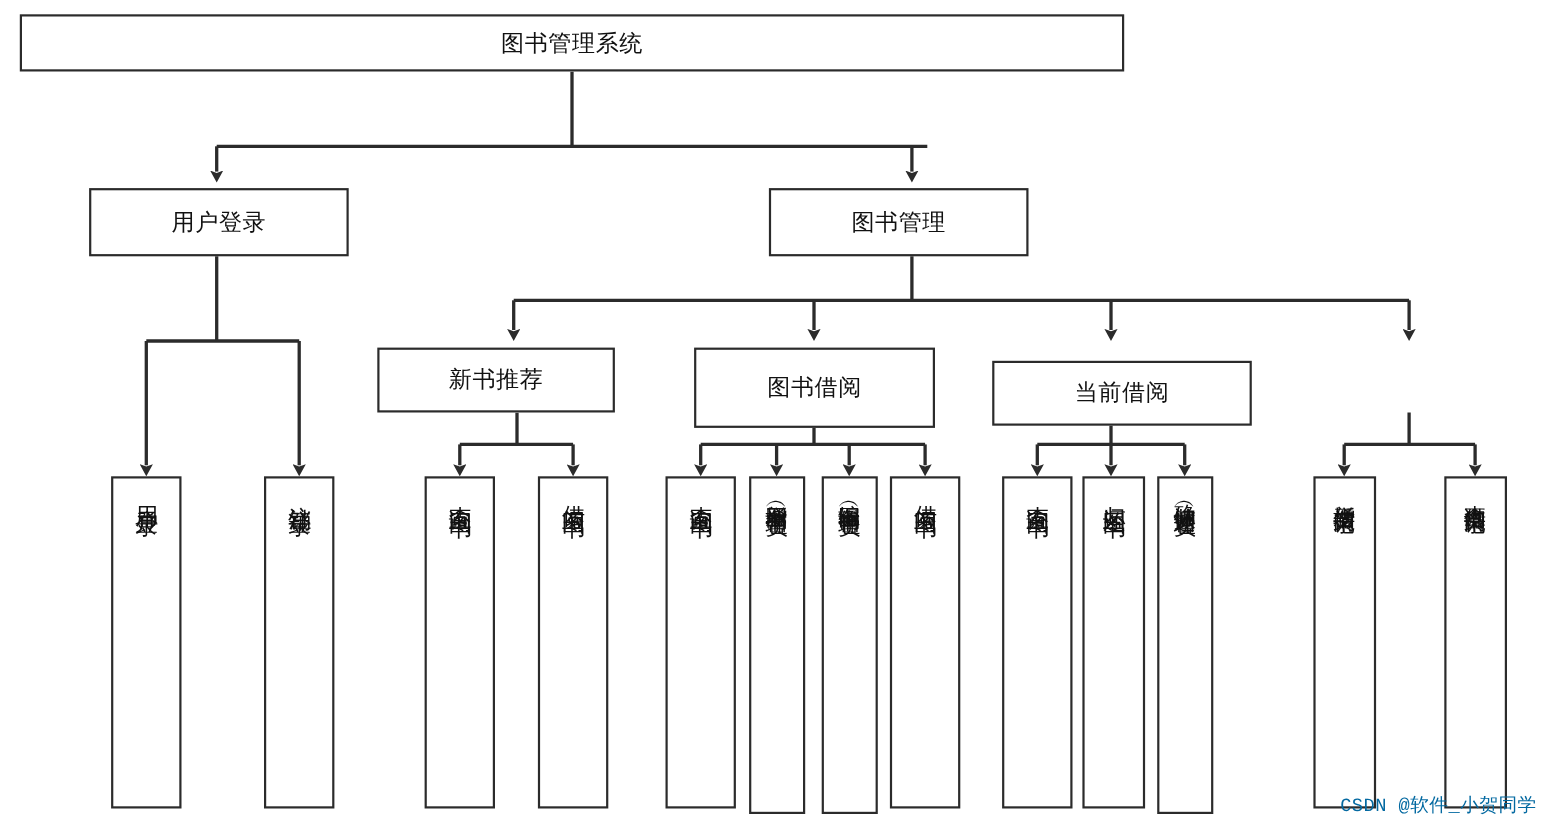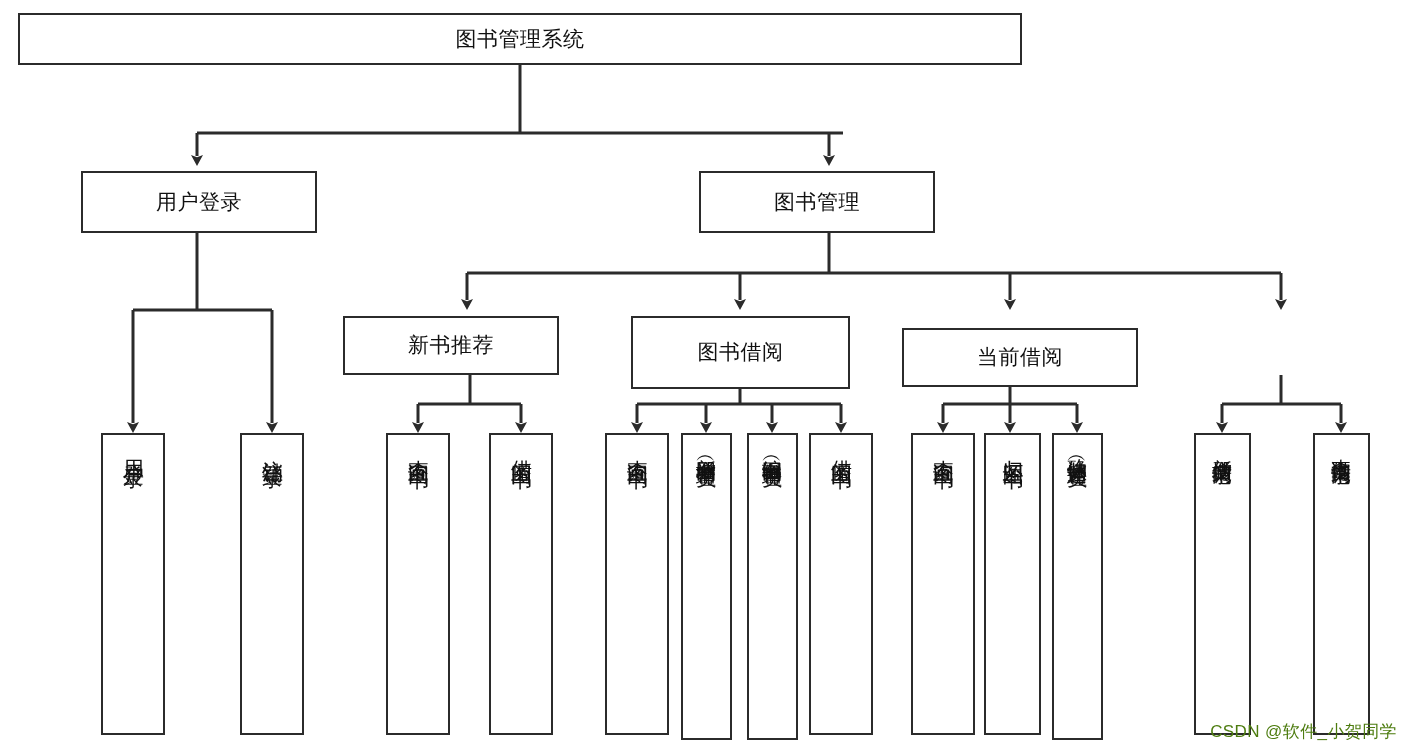--- a/index.html
+++ b/index.html
@@ -58,24 +58,24 @@
   }
   .node.vert.narrow .lbl {
     font-size: 20px;
     letter-spacing: 1.5px;
   }
   .watermark {
     position: absolute;
     right: 8px;
     bottom: 4px;
     font-size: 17px;
-    color: #4d7c0f;
+    color: #0369a1;
     letter-spacing: 0.4px;
     white-space: nowrap;
-    font-family: Liberation Sans, sans-serif;
+    font-family: Liberation Mono, monospace;
   }
 </style>
 </head>
 <body>
 
 <div id="canvas">
 
   <svg class="wires" viewBox="0 0 1405 747" xmlns="http://www.w3.org/2000/svg">
     <defs>
       <marker id="arrow" markerWidth="11" markerHeight="12" refX="1" refY="6" orient="auto" markerUnits="userSpaceOnUse">

